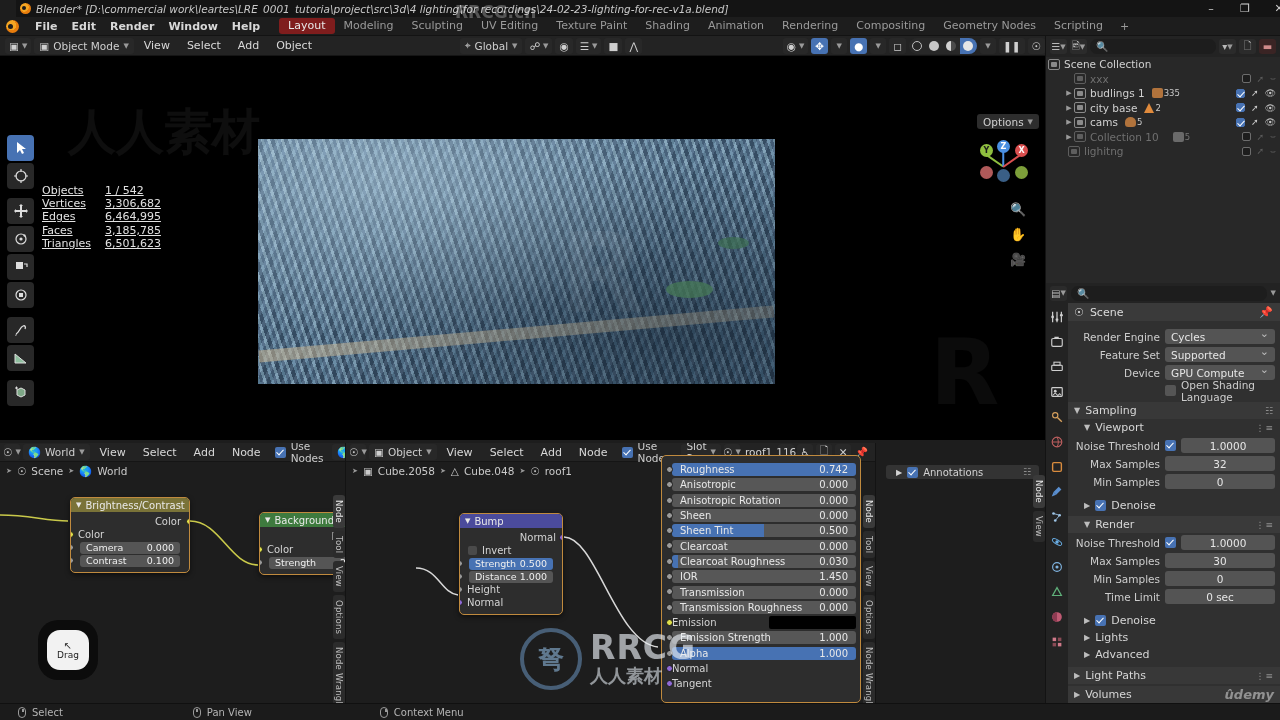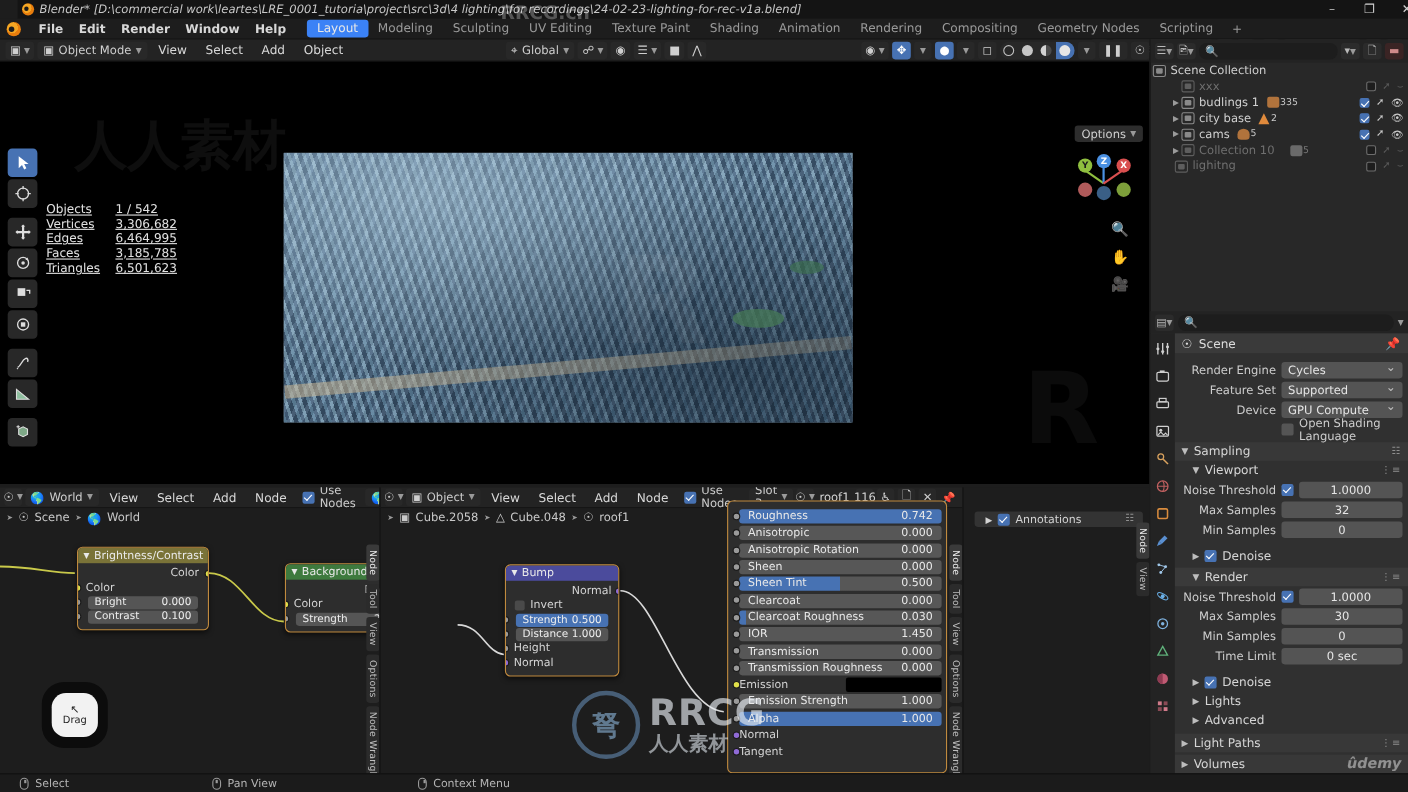--- a/index.html
+++ b/index.html
@@ -32,21 +32,21 @@
     position:absolute;left:0;top:17px;width:1280px;height:19px;
     background:#1d1d1d;display:flex;align-items:center;padding-left:6px;
     border-bottom:1px solid #131313;
   }
   #topbar .blogo{width:13px;height:13px;border-radius:50%;
     background:radial-gradient(circle at 40% 40%,#f5a623 0 45%,#e87d0d 46% 100%);margin-right:9px;position:relative;}
   #topbar .blogo:after{content:"";position:absolute;left:2px;top:4px;width:5px;height:5px;border-radius:50%;background:#1d1d1d;}
   .menu-item{padding:0 7px;color:#d8d8d8;font-size:11px;line-height:19px;cursor:default;font-weight:bold;}
   .wstabs{display:flex;align-items:center;margin-left:12px;height:19px;}
   .wstab{padding:0 9px;height:16px;line-height:16px;color:#9a9a9a;font-size:11px;border-radius:3px;}
-  .wstab.active{background:#3b82f6;color:#e8e8e8;}
+  .wstab.active{background:#7f1d1d;color:#e8e8e8;}
   .wsplus{padding:0 8px;color:#9a9a9a;}
 
   .topright{position:absolute;right:4px;top:17px;height:19px;display:flex;align-items:center;gap:2px;}
   .mini-field{height:15px;background:#2b2b2b;border-radius:3px;display:flex;align-items:center;padding:0 5px;color:#ccc;font-size:10.5px;}
   .mini-btn{width:17px;height:15px;background:#2b2b2b;border-radius:3px;display:flex;align-items:center;justify-content:center;color:#b9b9b9;font-size:10px;}
   .mini-btn.red{background:#3a2424;color:#cf8a8a;}
 
   
   #vp-header{
     position:absolute;left:0;top:36px;width:1045px;height:20px;
@@ -803,21 +803,21 @@
           <span>Color</span>
           <span class="sock r s-yellow" style="top:3px"></span>
         </div>
         <div class="sock-row">
           <span class="sock l s-yellow"></span>
           <span>Color</span>
         </div>
         <div class="sock-row">
           <span class="sock l s-gray"></span>
           <span class="val-field">
-            <span>Bright</span>
+            <span>Camera</span>
             <span class="vn">0.000</span>
           </span>
         </div>
         <div class="sock-row">
           <span class="sock l s-gray"></span>
           <span class="val-field">
             <span>Contrast</span>
             <span class="vn">0.100</span>
           </span>
         </div>

